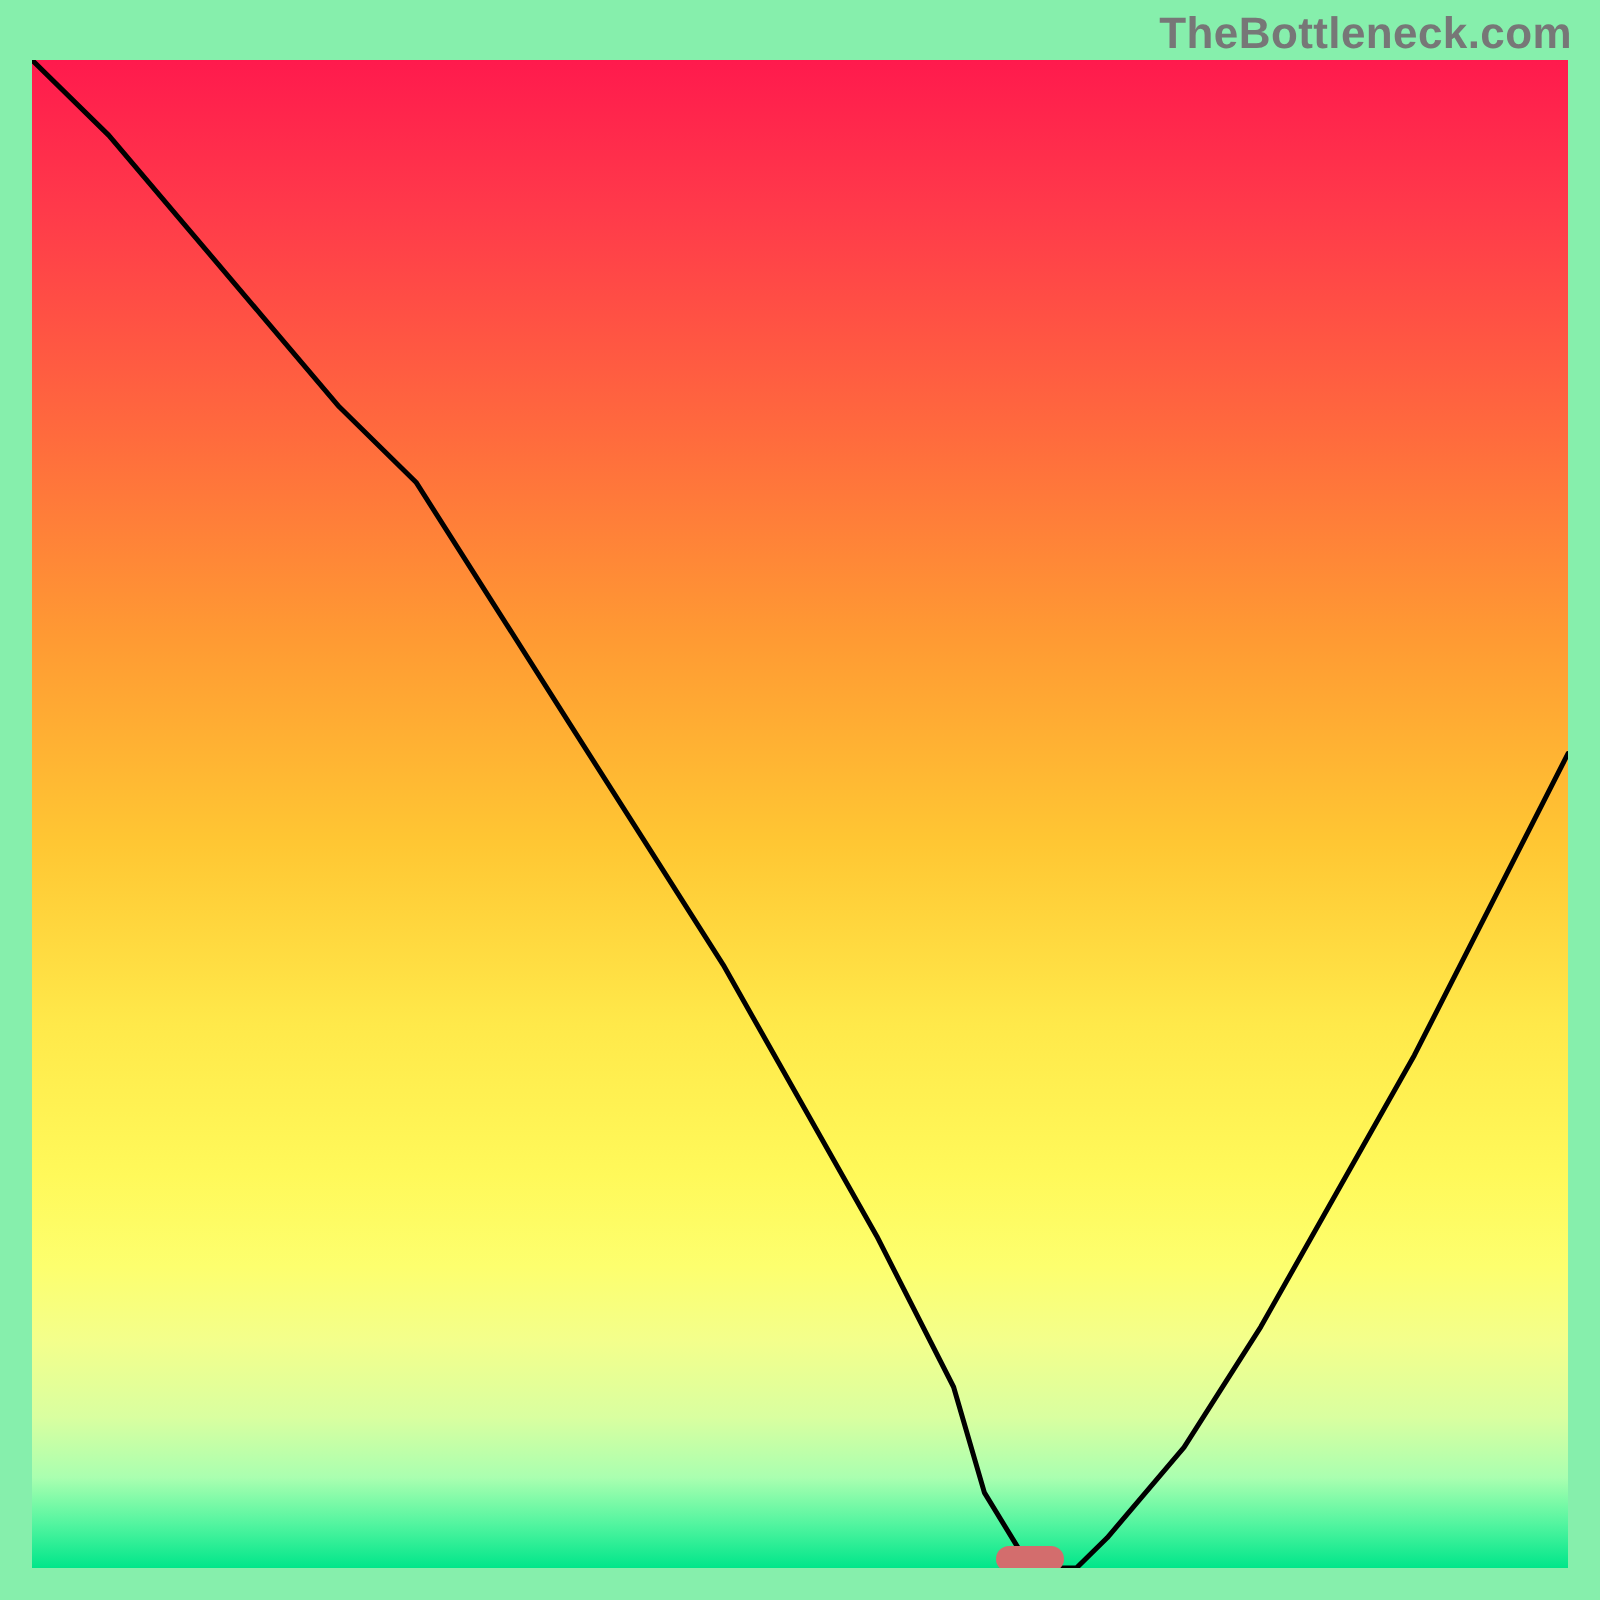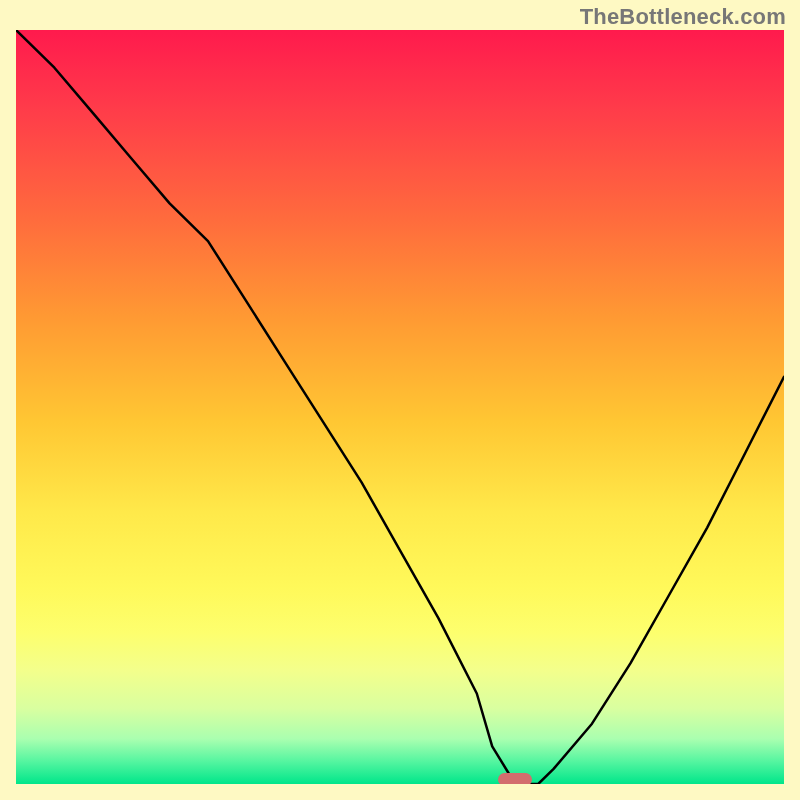--- a/index.html
+++ b/index.html
@@ -7,21 +7,21 @@
     padding: 0;
     width: 800px;
     height: 800px;
     overflow: hidden;
     font-family: Arial, Helvetica, sans-serif;
   }
   .chart-container {
     position: relative;
     width: 800px;
     height: 800px;
-    background: #fef9c3;
+    background: #86efac;
   }
   .plot-area {
     position: absolute;
     left: 16px;
     top: 30px;
     width: 768px;
     height: 754px;
     overflow: hidden;
   }
   .gradient-bg {

